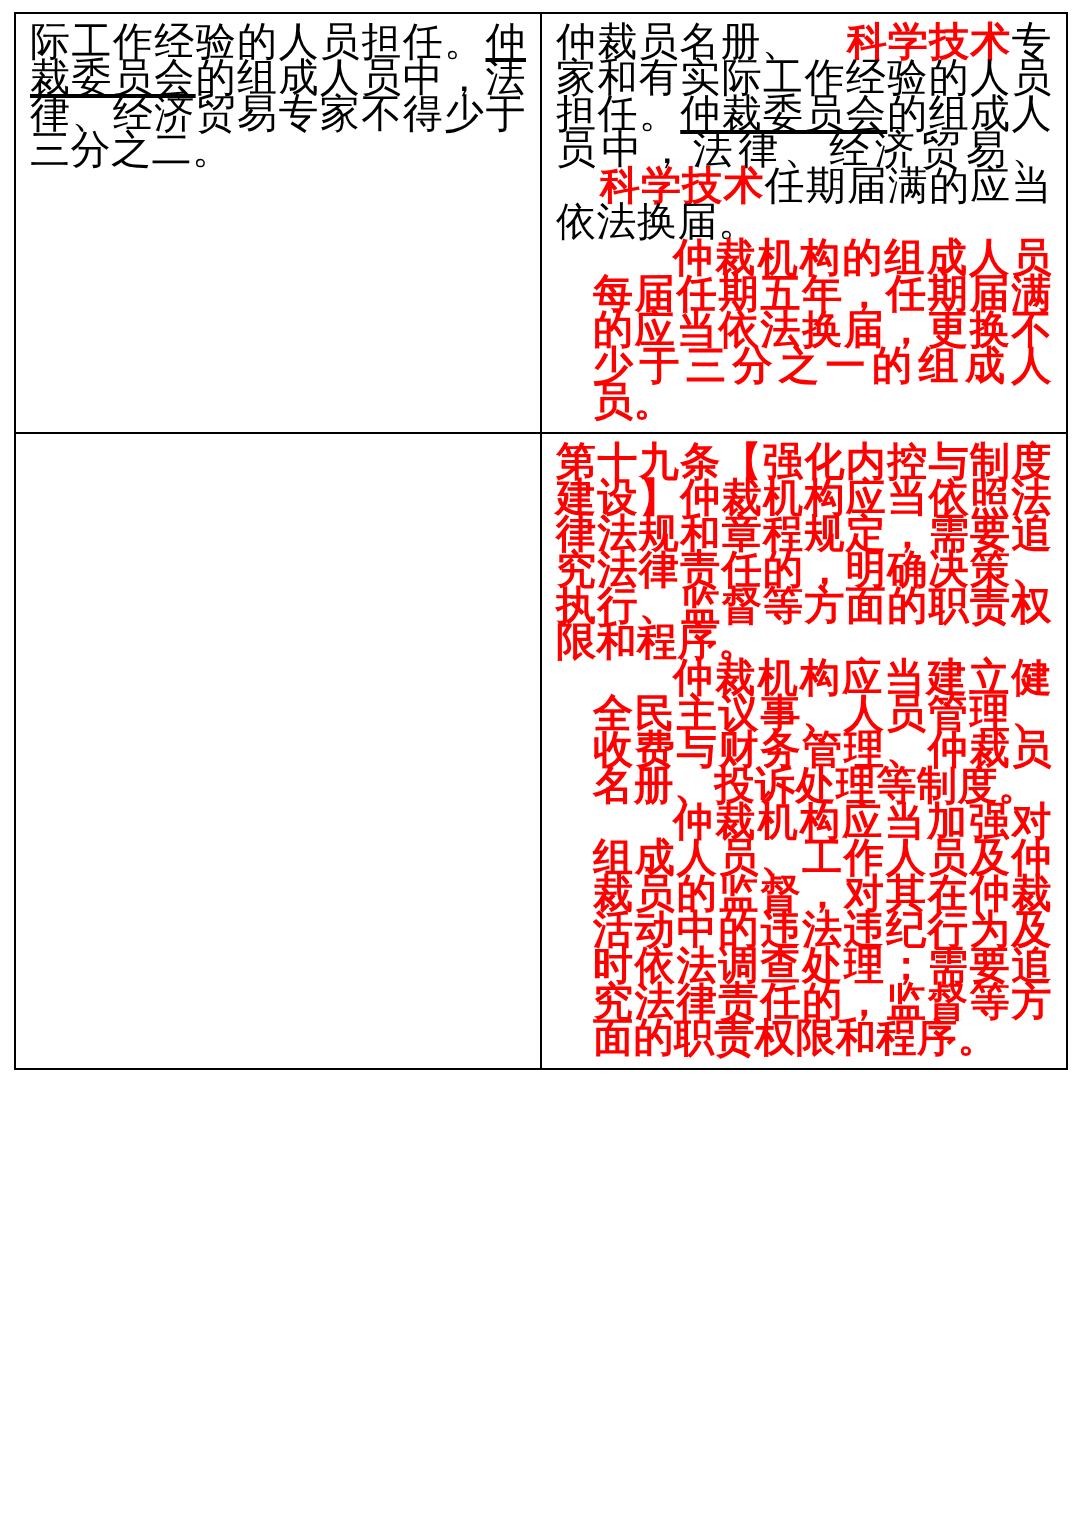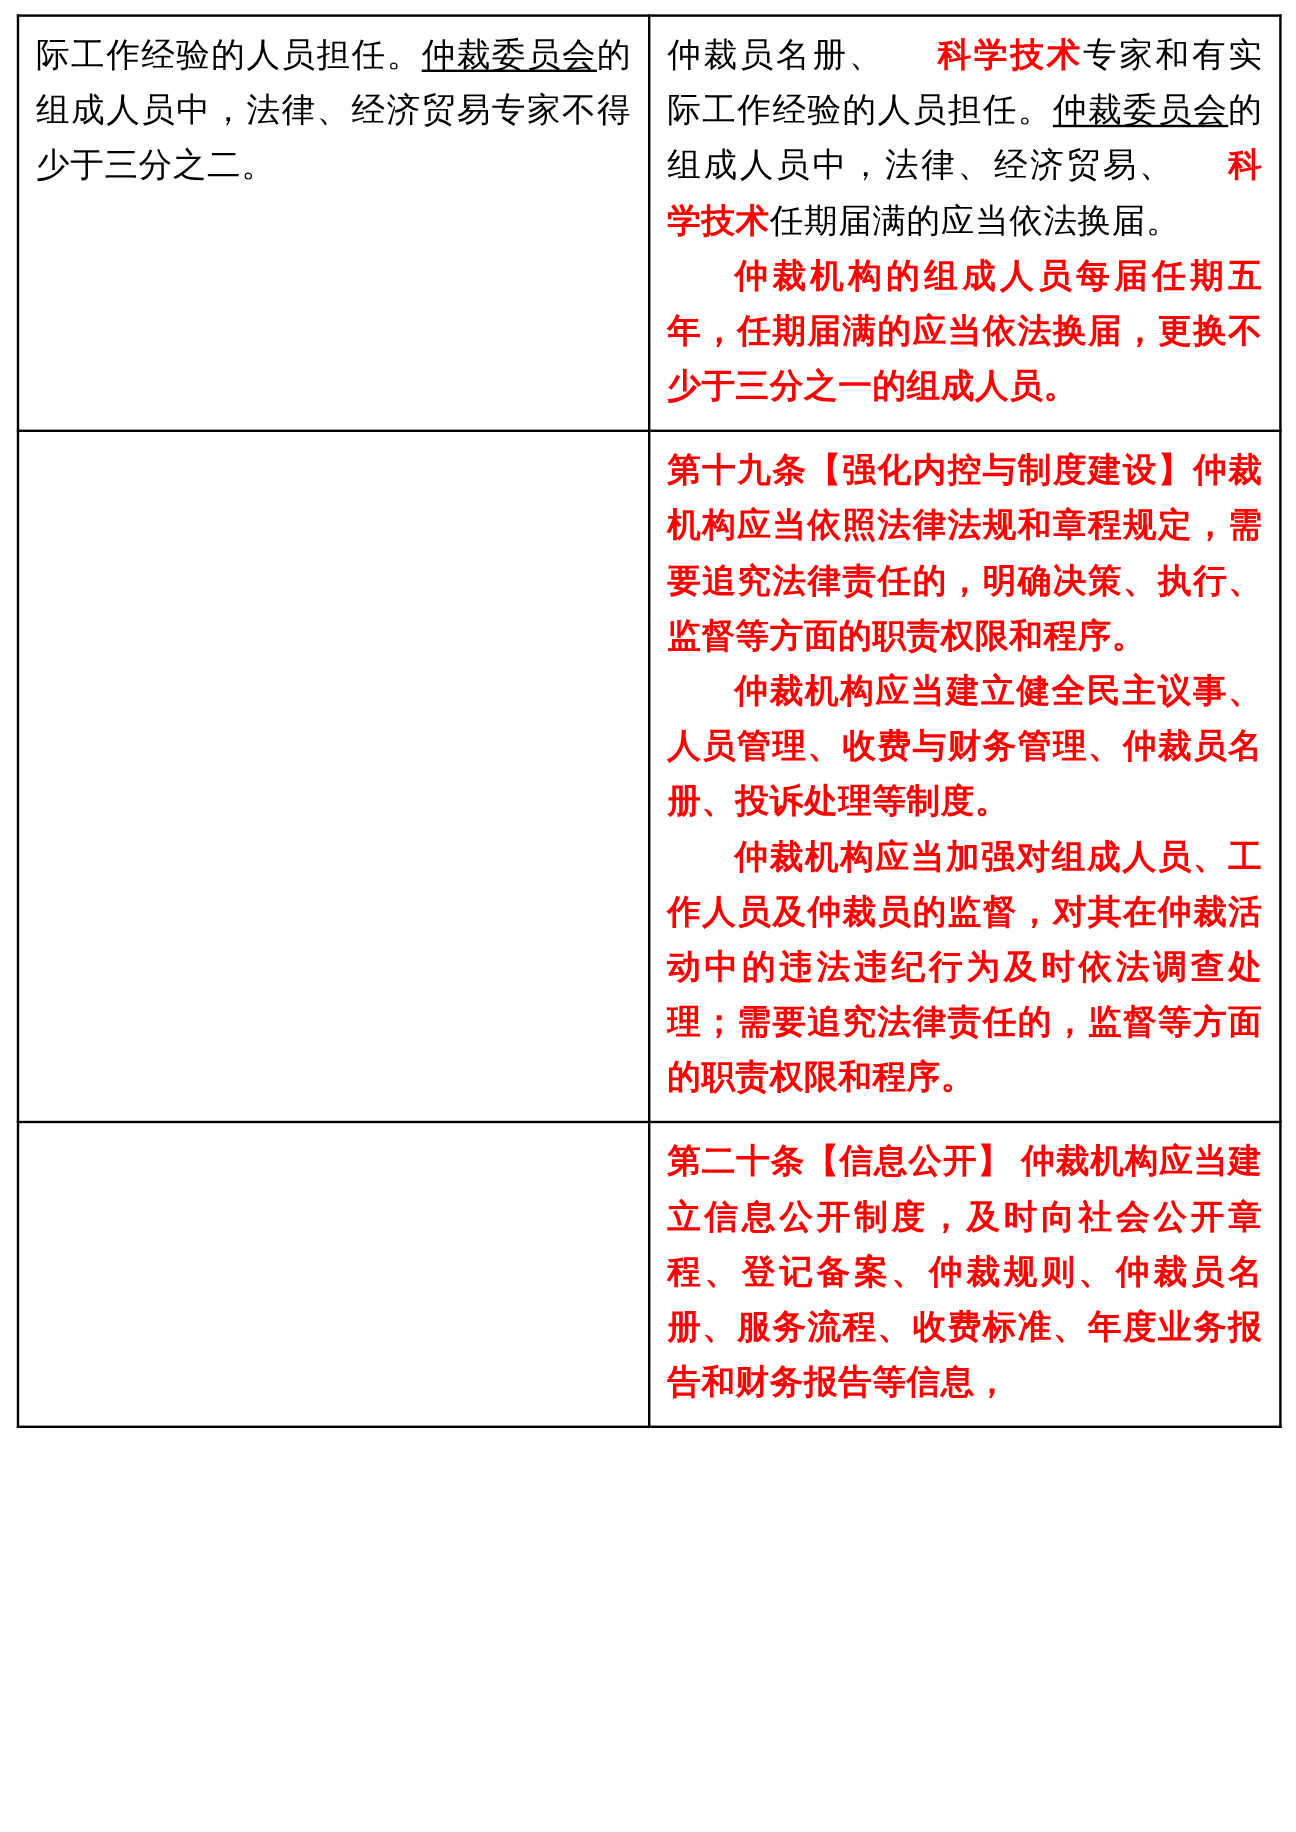--- a/index.html
+++ b/index.html
@@ -28,29 +28,29 @@
     border: 2px solid #000000;
     vertical-align: top;
     padding: 10px 14px 12px 14px;
     box-sizing: border-box;
   }
   td.col-left { width: 526px; }
   td.col-right { width: 526px; }
 
   p.para {
     margin: 0;
-    font-size: 28px;
-    line-height: 46px;
+    font-size: 40px;
+    line-height: 36px;
     letter-spacing: 0.5px;
     text-align: justify;
     text-justify: inter-ideograph;
     color: #000000;
   }
   p.para + p.para { margin-top: 0; }
-  p.indent { text-indent: 2em; }
+  p.indent { text-indent: 2em; margin-left: 37px; }
 
   .red { color: #ff0000; margin-left: 44px; }
   .black { color: #000000; }
   .uline { text-decoration: underline; text-underline-offset: 3px; }
   .bold { font-weight: bold; }
 
   
   .redblock {
     color: #ff0000;
     font-weight: bold;
@@ -87,24 +87,16 @@
         <td class="col-left empty-cell">&nbsp;</td>
         <td class="col-right">
           <div class="cellbody">
             <p class="para redblock">第十九条【强化内控与制度建设】仲裁机构应当依照法律法规和章程规定，需要追究法律责任的，明确决策、执行、监督等方面的职责权限和程序。</p>
             <p class="para indent redblock">仲裁机构应当建立健全民主议事、人员管理、收费与财务管理、仲裁员名册、投诉处理等制度。</p>
             <p class="para indent redblock">仲裁机构应当加强对组成人员、工作人员及仲裁员的监督，对其在仲裁活动中的违法违纪行为及时依法调查处理；需要追究法律责任的，监督等方面的职责权限和程序。</p>
           </div>
         </td>
       </tr>
 
-      <tr>
-        <td class="col-left empty-cell">&nbsp;</td>
-        <td class="col-right">
-          <div class="cellbody">
-            <p class="para redblock">第二十条【信息公开】 仲裁机构应当建立信息公开制度，及时向社会公开章程、登记备案、仲裁规则、仲裁员名册、服务流程、收费标准、年度业务报告和财务报告等信息，</p>
-          </div>
-        </td>
-      </tr>
 
     </tbody>
   </table>
 </div>
 
 </body></html>

